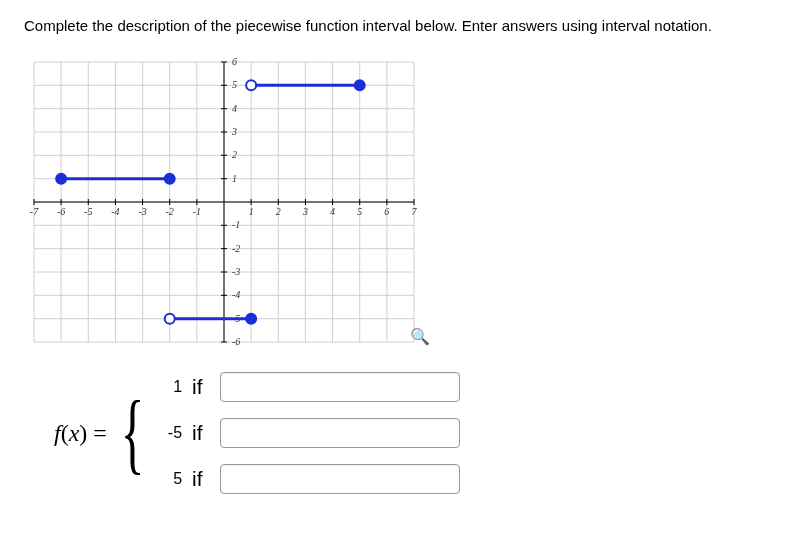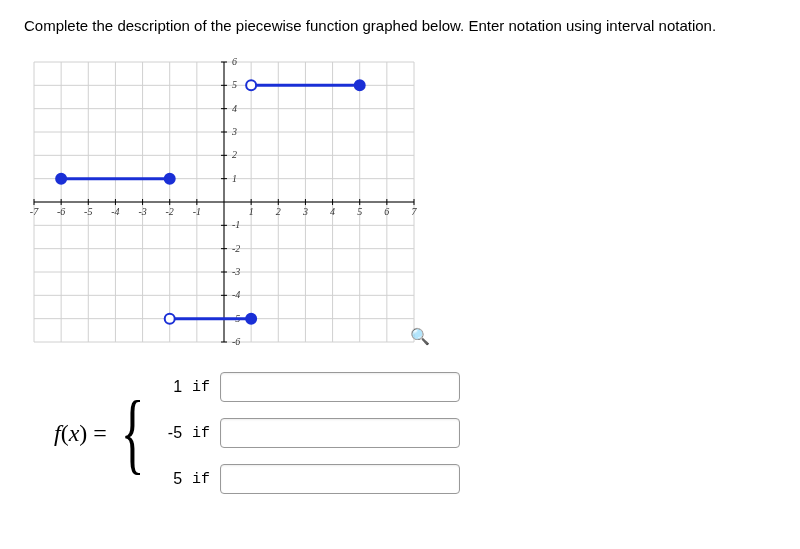--- a/index.html
+++ b/index.html
@@ -65,38 +65,38 @@
       gap: 10px;
     }
     .num {
       width: 28px;
       text-align: right;
       font-family: Verdana, sans-serif;
       font-size: 16px;
     }
     .ifw {
       width: 18px;
-      font-family: Liberation Mono, monospace;
-      font-size: 15px;
+      font-family: Liberation Sans, sans-serif;
+      font-size: 21px;
     }
     .ans {
       width: 240px;
       height: 30px;
       border: 1px solid #999;
       border-radius: 4px;
       padding: 4px 8px;
       font-size: 14px;
       font-family: Verdana, sans-serif;
       box-shadow: 0 1px 2px rgba(0,0,0,0.08) inset;
     }
   </style>
 </head>
 <body>
 
-<div class="prompt">Complete the description of the piecewise function graphed below. Enter notation using interval notation.</div>
+<div class="prompt">Complete the description of the piecewise function interval below. Enter answers using interval notation.</div>
 
 <div class="chart-wrap">
   <svg id="chart" width="400" height="300" viewBox="0 0 400 300">
       <line x1="10" y1="290" x2="10" y2="10" stroke="#d0d0d0" stroke-width="1"></line>
       <line x1="37.14285714285714" y1="290" x2="37.14285714285714" y2="10" stroke="#d0d0d0" stroke-width="1"></line>
       <line x1="64.28571428571428" y1="290" x2="64.28571428571428" y2="10" stroke="#d0d0d0" stroke-width="1"></line>
       <line x1="91.42857142857143" y1="290" x2="91.42857142857143" y2="10" stroke="#d0d0d0" stroke-width="1"></line>
       <line x1="118.57142857142857" y1="290" x2="118.57142857142857" y2="10" stroke="#d0d0d0" stroke-width="1"></line>
       <line x1="145.71428571428572" y1="290" x2="145.71428571428572" y2="10" stroke="#d0d0d0" stroke-width="1"></line>
       <line x1="172.85714285714286" y1="290" x2="172.85714285714286" y2="10" stroke="#d0d0d0" stroke-width="1"></line>

